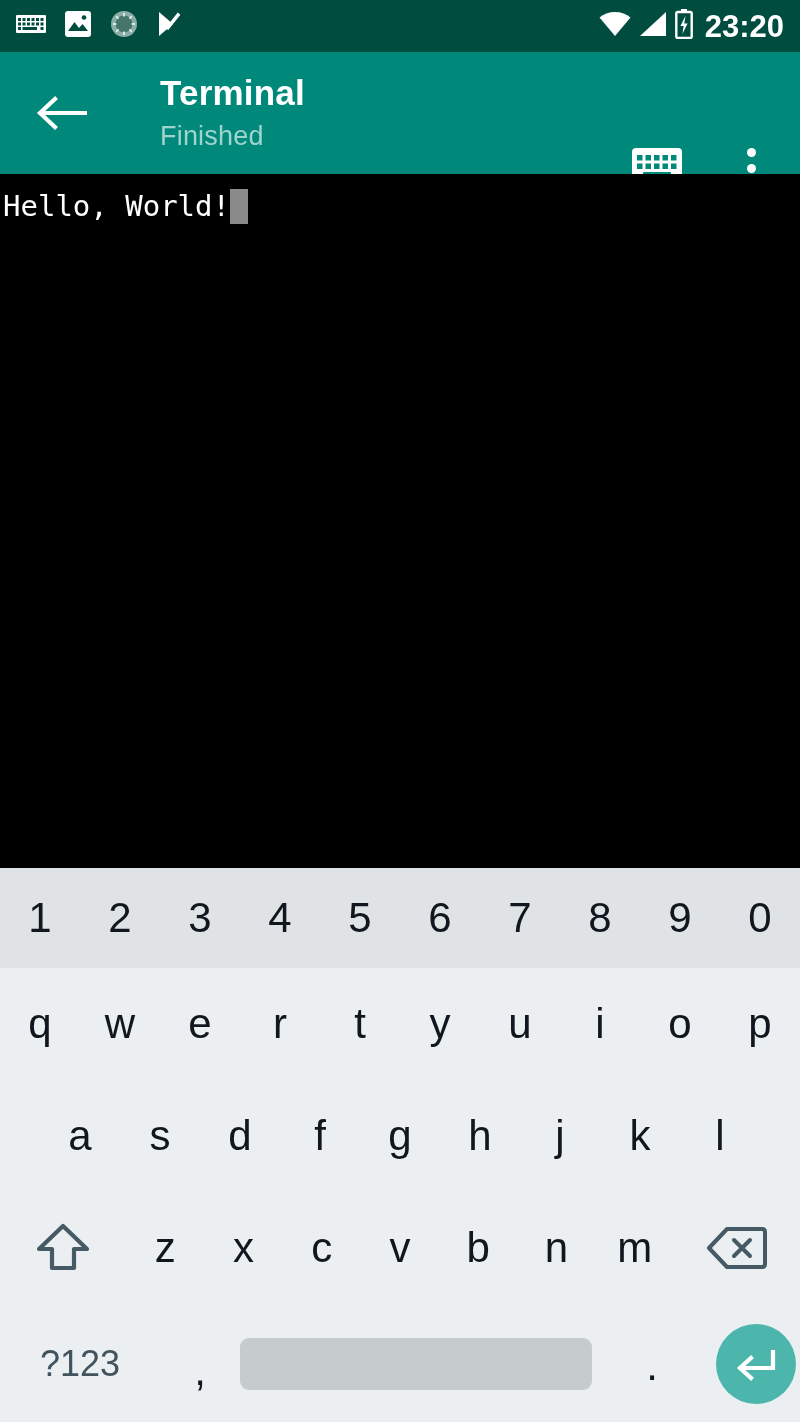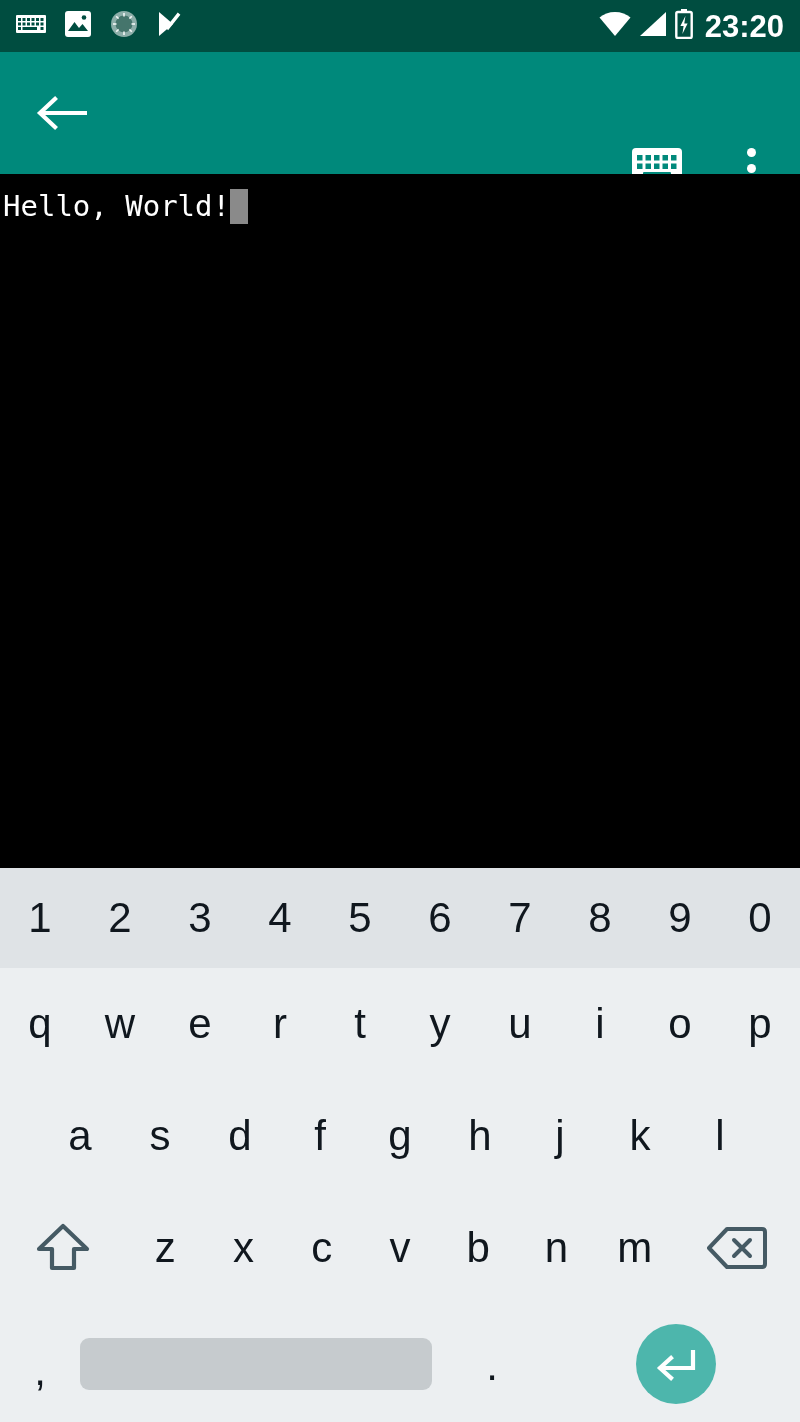--- a/index.html
+++ b/index.html
@@ -319,20 +319,24 @@
 
   <div id="app-bar">
 
     <div id="back-button">
       <svg width="54" height="40" viewBox="0 0 54 40">
         <line x1="52" y1="20" x2="6" y2="20" stroke="#ffffff" stroke-width="4.2"></line>
         <path d="M20 6 L5 20 L20 34" stroke="#ffffff" stroke-width="4.2" fill="none" stroke-linecap="square" stroke-linejoin="miter"></path>
       </svg>
     </div>
 
+    <div id="title-block">
+      <div id="app-title">Terminal</div>
+      <div id="app-subtitle">Finished</div>
+    </div>
 
     <div id="tab-button">TAB</div>
 
     <div id="keyboard-toggle">
       <svg width="50" height="42" viewBox="0 0 50 42">
         <rect x="0" y="2" width="50" height="36" rx="4" fill="#ffffff"></rect>
         <g fill="#00897B">
           <rect x="5" y="9" width="5.5" height="5.5"></rect>
             <rect x="13.5" y="9" width="5.5" height="5.5"></rect>
           <rect x="22" y="9" width="5.5" height="5.5"></rect>
@@ -419,20 +423,21 @@
       <div class="key key-letter">m</div>
       <div id="key-backspace">
         <svg width="62" height="46" viewBox="0 0 62 46">
           <path d="M21 4 L56 4 Q59 4 59 7 L59 39 Q59 42 56 42 L21 42 L3 23 Z" fill="none" stroke="#455A64" stroke-width="4" stroke-linejoin="round"></path>
           <path d="M28 15 L44 31 M44 15 L28 31" stroke="#455A64" stroke-width="4" stroke-linecap="round"></path>
         </svg>
       </div>
     </div>
 
     <div id="row-bottom" class="krow">
+      <div id="key-sym">?123</div>
       <div id="key-comma">,</div>
       <div id="key-space"></div>
       <div id="key-period">.</div>
       <div id="key-enter-wrap">
         <div id="key-enter">
           <svg width="46" height="40" viewBox="0 0 46 40">
             <path d="M40 8 L40 24 L8 24" stroke="#ffffff" stroke-width="4.2" fill="none" stroke-linecap="square"></path>
             <path d="M18 14 L7 24 L18 34" stroke="#ffffff" stroke-width="4.2" fill="none" stroke-linecap="square" stroke-linejoin="miter"></path>
           </svg>
         </div>

